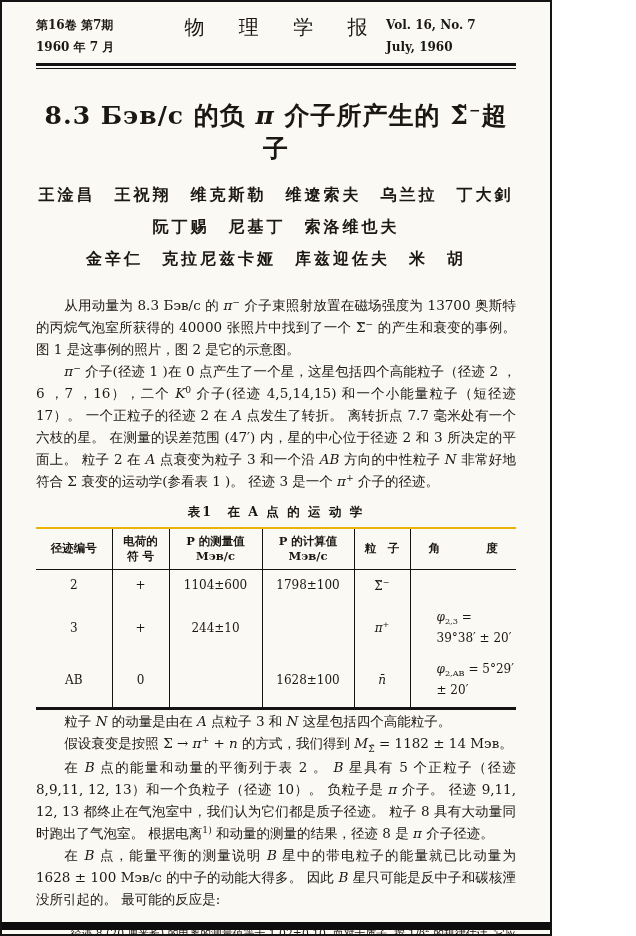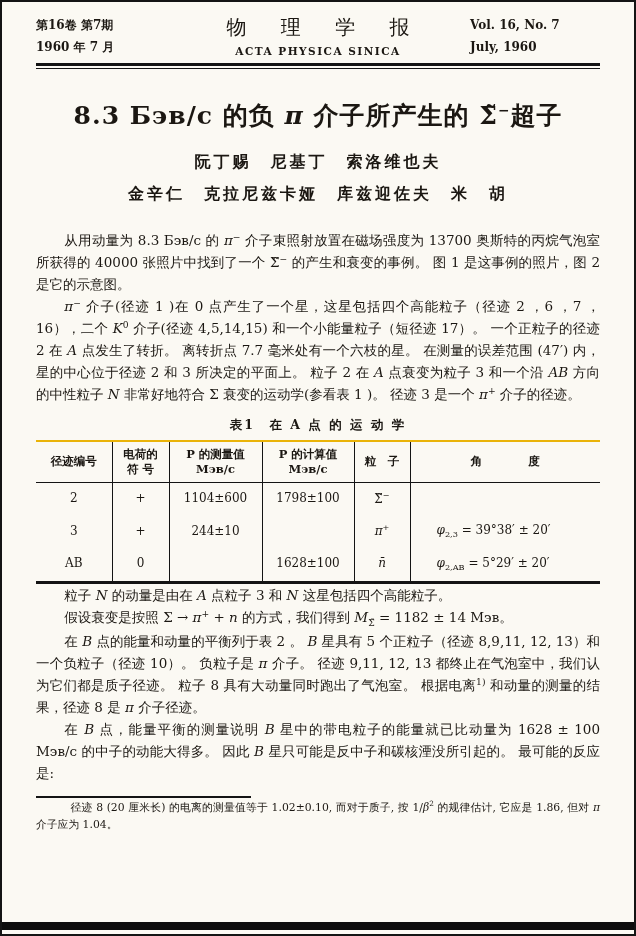--- a/index.html
+++ b/index.html
@@ -1,17 +1,17 @@
 <!DOCTYPE html>
 <html lang="zh"><head>
 <meta charset="utf-8">
 <style>
   html,body { margin:0; padding:0; background:#ffffff; }
   .page {
-    width:636px; height:936px; box-sizing:border-box;
+    width:552px; height:936px; box-sizing:border-box;
     background:#fbf9f3; color:#1b1712;
     border:2px solid #141414;
     padding:12px 34px 0 34px;
     position:relative; overflow:hidden;
     font-family:"DejaVu Serif","Liberation Serif",serif;
   }
   
   .header { display:flex; justify-content:space-between; align-items:flex-start; }
   .hdr-left,.hdr-right { font-size:12px; font-weight:bold; line-height:1.85; width:130px; }
   .hdr-right { text-align:left; }
@@ -50,32 +50,32 @@
 
 <div class="page">
 
   <div class="header">
     <div class="hdr-left">
       <div>第16卷 第7期</div>
       <div>1960 年 7 月</div>
     </div>
     <div class="hdr-center">
       <div class="jname">物 理 学 报</div>
-      <div class="jname-en">ACTA PHYSICA SINICA</div>
     </div>
     <div class="hdr-right">
       <div>Vol. 16, No. 7</div>
       <div>July, 1960</div>
     </div>
   </div>
   <div class="double-rule"></div>
 
   <h1 class="title"><span>8.3 Бэв/c </span><span>的负 </span><span style="font-style: italic;">π</span><span> 介子所产生的 </span><span>Σ̃</span><sup>−</sup><span>超子</span></h1>
 
   <div class="authors">
+    <div class="author-line">王淦昌　王祝翔　维克斯勒　维遼索夫　乌兰拉　丁大釗</div>
     <div class="author-line">阮丁赐　尼基丁　索洛维也夫</div>
     <div class="author-line">金辛仁　克拉尼兹卡娅　库兹迎佐夫　米　胡</div>
   </div>
 
   <div class="body">
     <p><span>从用动量为 8.3 Бэв/c 的 </span><span style="font-style: italic;">π</span><sup>−</sup><span> 介子束照射放置在磁场强度为 13700 奥斯特的丙烷气泡室所获得的 40000 张照片中找到了一个 </span><span>Σ̃</span><sup>−</sup><span> 的产生和衰变的事例。 图 1 是这事例的照片，图 2 是它的示意图。</span></p>
     <p><span style="font-style: italic;">π</span><sup>−</sup><span> 介子(径迹 1 )在 0 点产生了一个星，这星包括四个高能粒子（径迹 2 ，6 ，7 ，16），二个 </span><span style="font-style: italic;">K</span><sup>0</sup><span> 介子(径迹 4,5,14,15) 和一个小能量粒子（短径迹 17）。 一个正粒子的径迹 2 在 </span><span style="font-style: italic;">A</span><span> 点发生了转折。 离转折点 7.7 毫米处有一个六枝的星。 在测量的误差范围 (47′) 内，星的中心位于径迹 2 和 3 所决定的平面上。 粒子 2 在 </span><span style="font-style: italic;">A</span><span> 点衰变为粒子 3 和一个沿 </span><span style="font-style: italic;">AB</span><span> 方向的中性粒子 </span><span style="font-style: italic;">N</span><span> 非常好地符合 </span><span>Σ</span><span> 衰变的运动学(参看表 1 )。 径迹 3 是一个 </span><span style="font-style: italic;">π</span><sup>+</sup><span> 介子的径迹。</span></p>
 
     <div class="tbl-caption">表1　在 A 点 的 运 动 学</div>
     <table class="kin-table">

